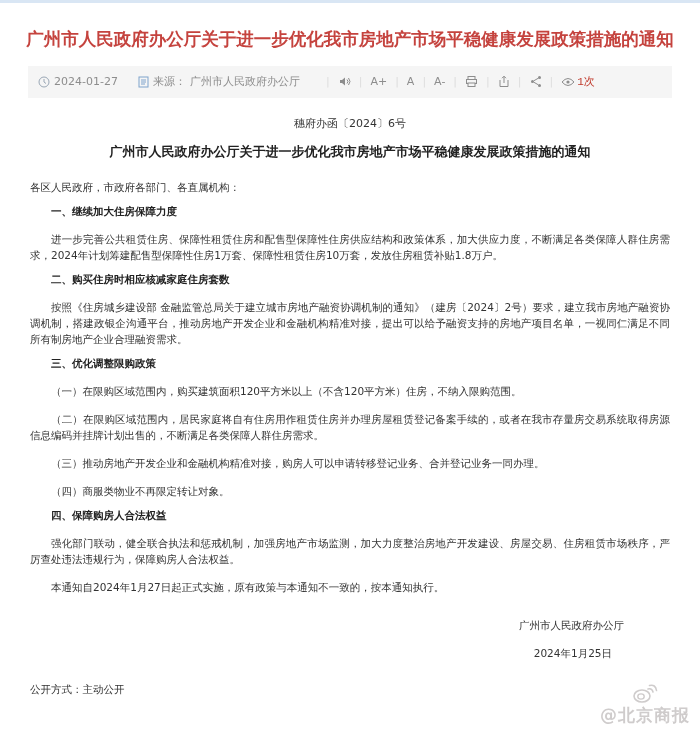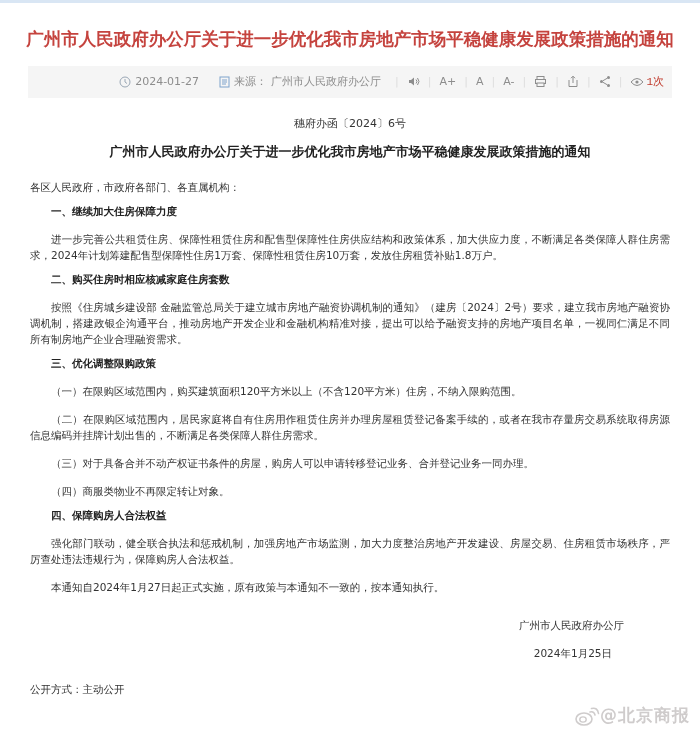--- a/index.html
+++ b/index.html
@@ -8,22 +8,22 @@
 
   .top-line { height:3px; background:#d9e6f4; }
 
   .page-title {
     margin:25px 20px 15px; text-align:center;
     color:#c5433e; font-size:17.5px; font-weight:bold; line-height:1.3;
   }
 
   .meta-bar {
     margin:0 28px; height:32px; background:#f5f5f5;
-    display:flex; align-items:center; justify-content:flex-end;
-    padding:0 8px 0 10px; font-size:11px; color:#8d8d8d;
+    display:flex; align-items:center; justify-content:flex-start;
+    padding:0 8px 0 10px; font-size:11px; color:#8d8d8d;gap:12px;
   }
   .meta-left { display:flex; align-items:center; gap:6px; }
   .meta-left .group { display:flex; align-items:center; gap:4px; margin-right:14px; }
   .icon { display:inline-flex; align-items:center; justify-content:center; }
 
   .toolbar { display:flex; align-items:center; gap:8px; color:#8d8d8d; font-size:11px; }
   .toolbar .tbtn { display:inline-flex; align-items:center; gap:2px; cursor:pointer; background:none; border:none; color:#8d8d8d; font-size:11px; font-family:inherit; }
   .toolbar .sep { color:#dddddd; }
   .views-count { color:#c0392b;font-family:Liberation Mono, monospace; }
 
@@ -37,21 +37,21 @@
 
   .signoff { text-align:right; margin-top:22px; font-size:10.5px; }
   .signoff .org  { margin-right:46px; line-height:16px; }
   .signoff .date { margin-right:58px; line-height:16px; margin-top:12px; }
 
   .disclosure { font-size:10.5px; margin-top:20px; line-height:16px; }
 
   .watermark {
     position:absolute; right:10px; bottom:8px;
     display:flex; align-items:center; gap:0;
-    color:#cfcccc; font-size:17px; font-weight:bold; letter-spacing:1px;
+    color:#cfcccc; font-size:17px; font-weight:bold; letter-spacing:1px;flex-direction:column;
   }
 </style>
 </head>
 <body>
 
 <div class="top-line"></div>
 
 <h1 class="page-title">广州市人民政府办公厅关于进一步优化我市房地产市场平稳健康发展政策措施的通知</h1>
 
 <div class="meta-bar">
@@ -141,21 +141,21 @@
   <div class="doc-title">广州市人民政府办公厅关于进一步优化我市房地产市场平稳健康发展政策措施的通知</div>
 
   <p class="para salutation">各区人民政府，市政府各部门、各直属机构：</p>
   <p class="para heading">一、继续加大住房保障力度</p>
   <p class="para">进一步完善公共租赁住房、保障性租赁住房和配售型保障性住房供应结构和政策体系，加大供应力度，不断满足各类保障人群住房需求，2024年计划筹建配售型保障性住房1万套、保障性租赁住房10万套，发放住房租赁补贴1.8万户。</p>
   <p class="para heading">二、购买住房时相应核减家庭住房套数</p>
   <p class="para">按照《住房城乡建设部 金融监管总局关于建立城市房地产融资协调机制的通知》（建房〔2024〕2号）要求，建立我市房地产融资协调机制，搭建政银企沟通平台，推动房地产开发企业和金融机构精准对接，提出可以给予融资支持的房地产项目名单，一视同仁满足不同所有制房地产企业合理融资需求。</p>
   <p class="para heading">三、优化调整限购政策</p>
   <p class="para">（一）在限购区域范围内，购买建筑面积120平方米以上（不含120平方米）住房，不纳入限购范围。</p>
   <p class="para">（二）在限购区域范围内，居民家庭将自有住房用作租赁住房并办理房屋租赁登记备案手续的，或者在我市存量房交易系统取得房源信息编码并挂牌计划出售的，不断满足各类保障人群住房需求。</p>
-  <p class="para">（三）对于具备合并不动产权证书条件的房屋，购房人可以申请转移登记业务、合并登记业务一同办理。</p>
+  <p class="para">（三）推动房地产开发企业和金融机构精准对接，购房人可以申请转移登记业务、合并登记业务一同办理。</p>
   <p class="para">（四）商服类物业不再限定转让对象。</p>
   <p class="para heading">四、保障购房人合法权益</p>
   <p class="para">强化部门联动，健全联合执法和惩戒机制，加强房地产市场监测，加大力度整治房地产开发建设、房屋交易、住房租赁市场秩序，严厉查处违法违规行为，保障购房人合法权益。</p>
   <p class="para">本通知自2024年1月27日起正式实施，原有政策与本通知不一致的，按本通知执行。</p>
 
   <div class="signoff">
     <div class="org">广州市人民政府办公厅</div>
     <div class="date">2024年1月25日</div>
   </div>
 

